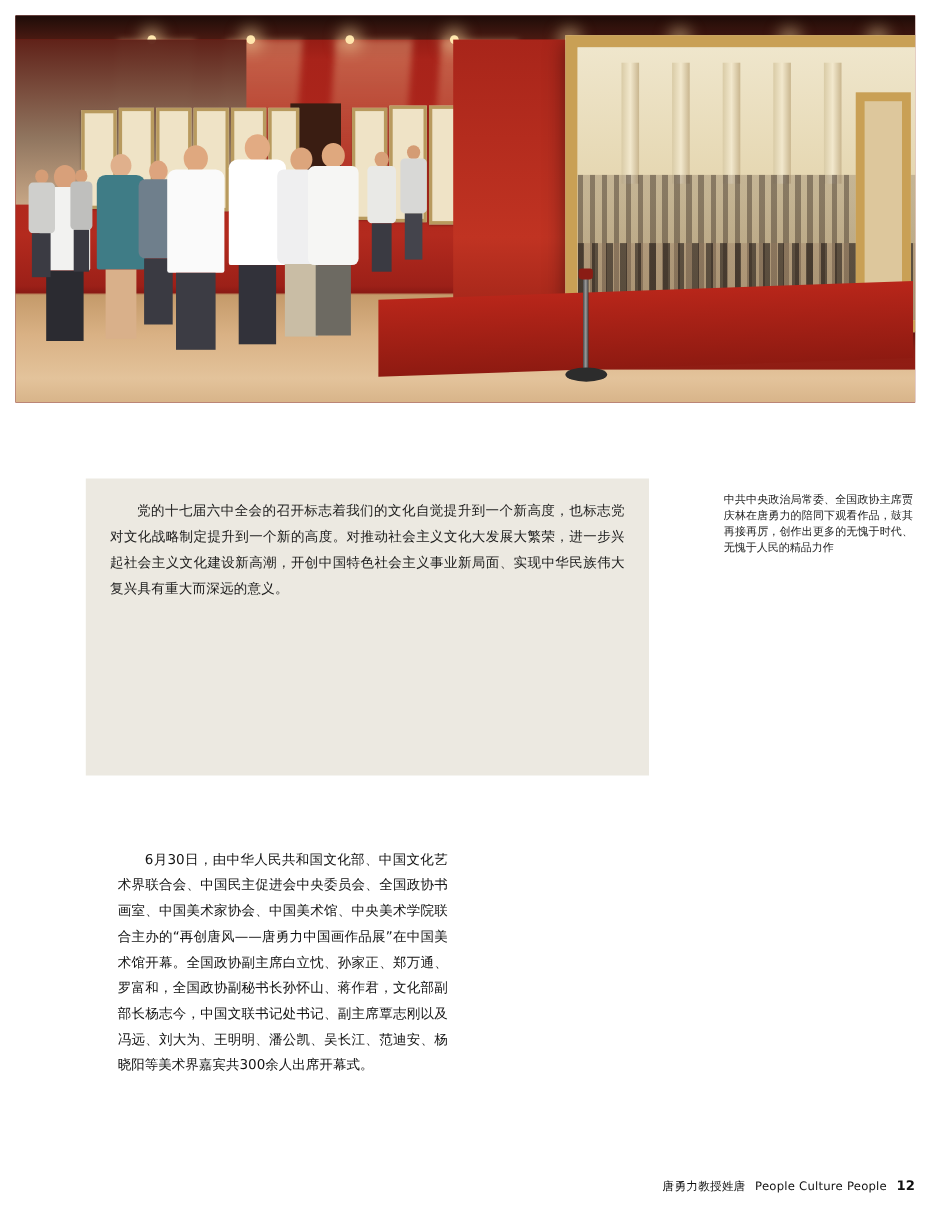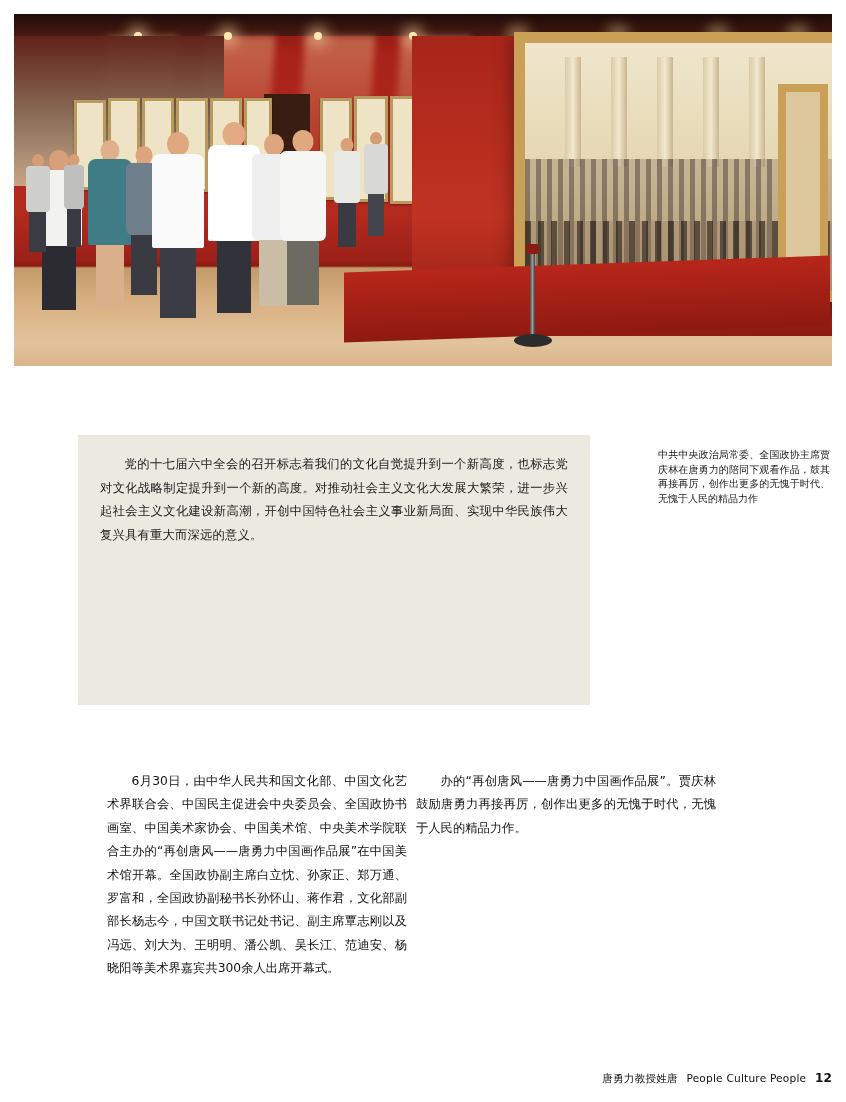--- a/index.html
+++ b/index.html
@@ -377,21 +377,20 @@
   </div>
 </div>
 
 <div class="caption">中共中央政治局常委、全国政协主席贾庆林在唐勇力的陪同下观看作品，鼓其再接再厉，创作出更多的无愧于时代、无愧于人民的精品力作</div>
 
 <div class="cols">
   <div class="col col-left">
     <p>6月30日，由中华人民共和国文化部、中国文化艺术界联合会、中国民主促进会中央委员会、全国政协书画室、中国美术家协会、中国美术馆、中央美术学院联合主办的“再创唐风——唐勇力中国画作品展”在中国美术馆开幕。全国政协副主席白立忱、孙家正、郑万通、罗富和，全国政协副秘书长孙怀山、蒋作君，文化部副部长杨志今，中国文联书记处书记、副主席覃志刚以及冯远、刘大为、王明明、潘公凯、吴长江、范迪安、杨晓阳等美术界嘉宾共300余人出席开幕式。</p>
   </div>
   <div class="col col-right">
-    <p>办的“再创唐风——唐勇力中国画作品展”。贾庆林鼓励唐勇力再接再厉，创作出更多的无愧于时代，无愧于人民的精品力作。</p>
   </div>
 </div>
 
 <div class="footer">
   <span>唐勇力教授姓唐</span>
   <span style="margin-left:5px;">People Culture People</span>
   <span class="pg">12</span>
 </div>
 
 </body></html>

